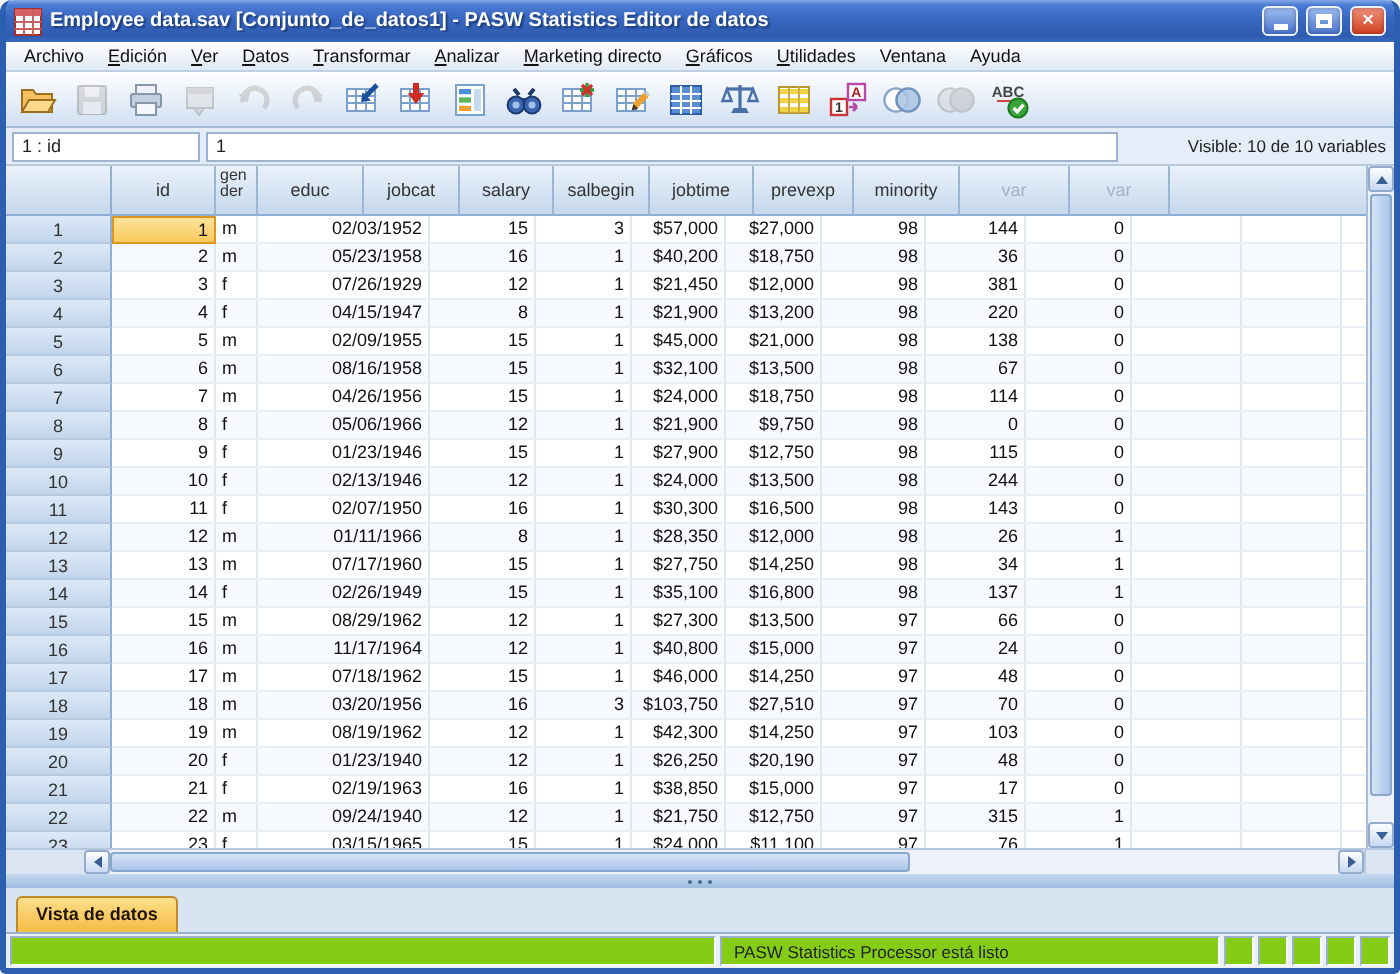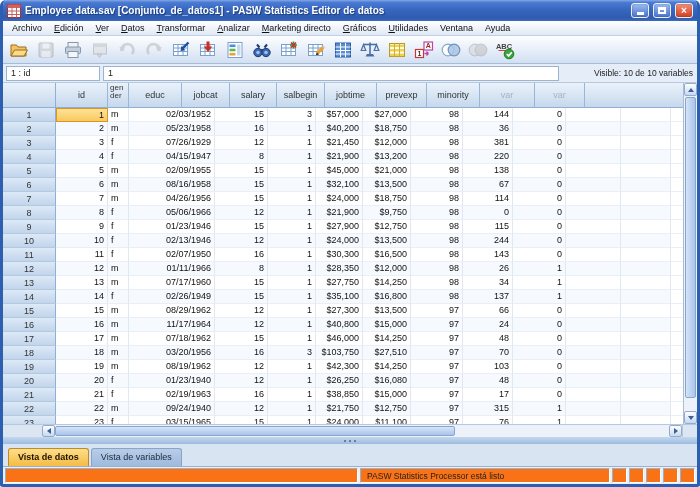--- a/index.html
+++ b/index.html
@@ -97,21 +97,21 @@
   .splitter{height:7px;flex:none;background:linear-gradient(#c4d8ee,#9cbbe0);
     display:flex;align-items:center;justify-content:center;gap:3px;}
   .dot{width:2px;height:2px;border-radius:50%;background:#48688c;}
   .tabs{height:23px;flex:none;background:#d8e4f2;display:flex;align-items:flex-end;
     padding-left:5px;gap:2px;border-bottom:1px solid #9ab0cc;}
   .tab{font-size:9px;padding:3px 9px 4px;border:1px solid #8aa4c8;border-bottom:none;
     border-radius:3px 3px 0 0;background:linear-gradient(#b8cde8,#9fbade);color:#1a2a3a;white-space:nowrap;}
   .tab.active{background:linear-gradient(#fddf8a,#f5bb45);border-color:#c08a28;font-weight:bold;color:#201400;}
   .status{height:17px;flex:none;background:#e9f0f8;display:flex;align-items:stretch;gap:2px;
     padding:1px 2px;font-size:8.5px;color:#222;}
-  .scell{border:1px solid;border-color:#9ab0c8 #fdfeff #fdfeff #9ab0c8;background:#f97316;}
+  .scell{border:1px solid;border-color:#9ab0c8 #fdfeff #fdfeff #9ab0c8;background:#84cc16;}
   .scell.main{flex:1;}
   .scell.msg{width:250px;display:flex;align-items:center;padding:0 6px;white-space:nowrap;overflow:hidden;}
   .scell.small{width:15px;flex:none;}
 </style>
 </head>
 <body>
 
 <div class="window">
 
   <div class="titlebar">
@@ -662,21 +662,21 @@
             <div class="fillcell"></div>
           </div>
           <div class="brow">
             <div class="rhd">20</div>
             <div class="cell right" style="width: 52px;">20</div>
             <div class="cell left" style="width: 21px;">f</div>
             <div class="cell right" style="width: 86px;">01/23/1940</div>
             <div class="cell right" style="width: 53px;">12</div>
             <div class="cell right" style="width: 48px;">1</div>
             <div class="cell right" style="width: 47px;">$26,250</div>
-            <div class="cell right" style="width: 48px;">$16,080</div>
+            <div class="cell right" style="width: 48px;">$20,190</div>
             <div class="cell right" style="width: 52px;">97</div>
             <div class="cell right" style="width: 50px;">48</div>
             <div class="cell right" style="width: 53px;">0</div>
             <div class="cell right" style="width: 55px;"></div>
             <div class="cell right" style="width: 50px;"></div>
             <div class="fillcell"></div>
           </div>
           <div class="brow">
             <div class="rhd">21</div>
             <div class="cell right" style="width: 52px;">21</div>
@@ -753,21 +753,20 @@
   </div>
 
   <div class="splitter">
     <span class="dot"></span>
     <span class="dot"></span>
     <span class="dot"></span>
   </div>
 
   <div class="tabs" id="tabs">
       <div class="tab active">Vista de datos</div>
-      <div class="tab">Vista de variables</div>
     </div>
 
   <div class="status">
     <div class="scell main"></div>
     <div class="scell msg">PASW Statistics Processor está listo</div>
     <div class="scell small"></div>
     <div class="scell small"></div>
     <div class="scell small"></div>
     <div class="scell small"></div>
     <div class="scell small"></div>

